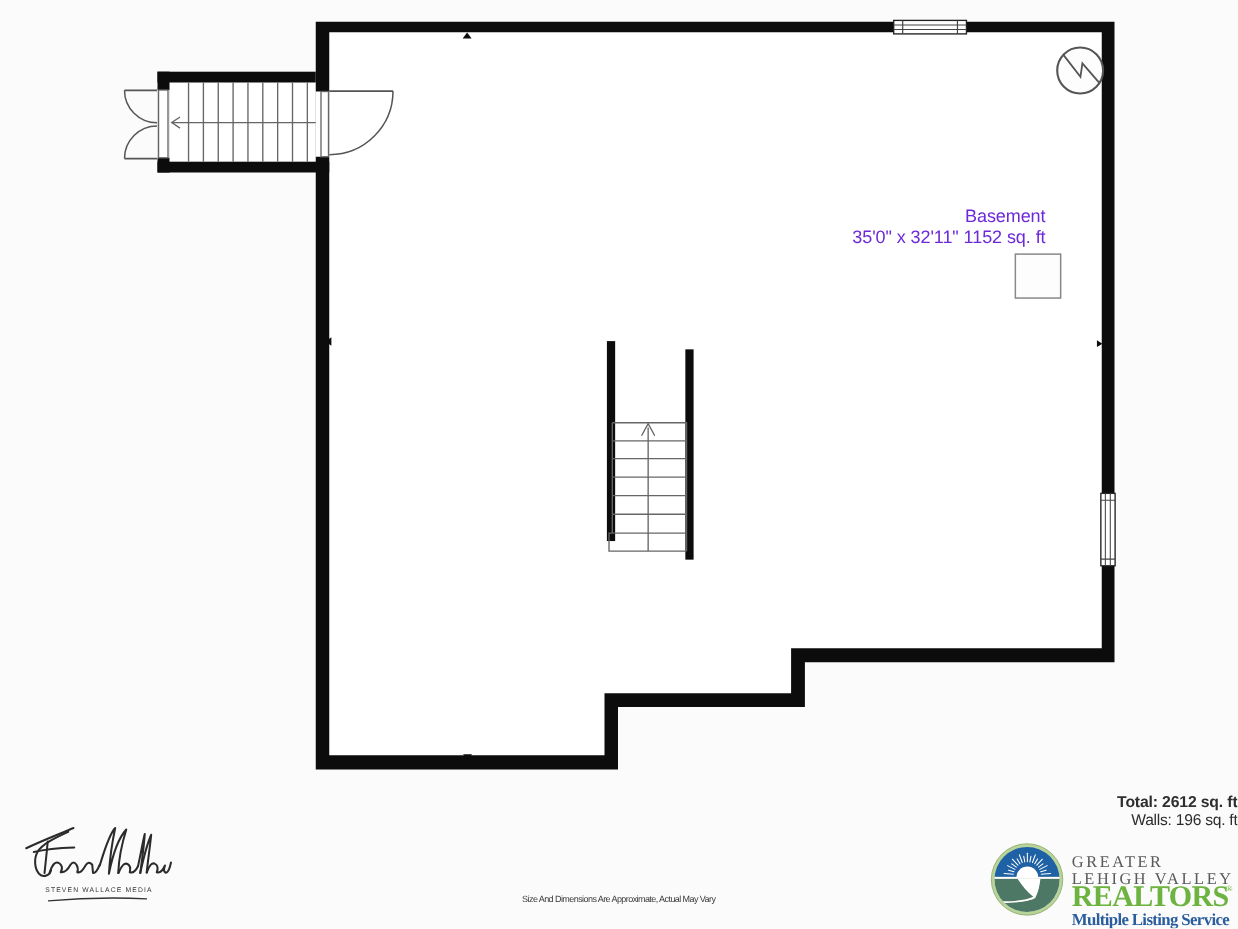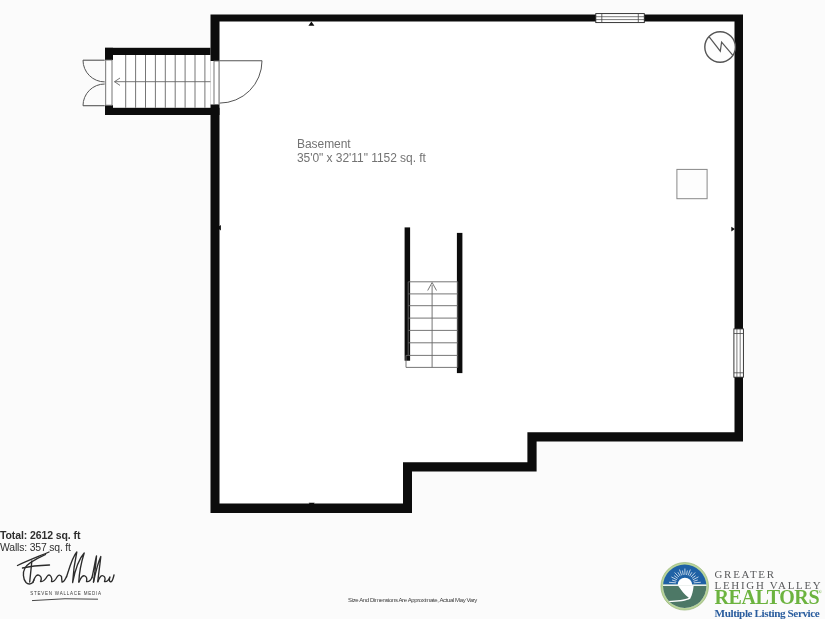--- a/index.html
+++ b/index.html
@@ -104,25 +104,25 @@
 
   <path d="M308.4 25.7 L314.4 25.7 L311.4 21.6 Z" fill="#0c0c0c"></path>
 
   <path d="M308.7 502.8 L314.7 502.8 L311.7 506.9 Z" fill="#0c0c0c"></path>
 
   <path d="M220.9 224.9 L220.9 230.5 L216.9 227.7 Z" fill="#0c0c0c"></path>
 
   <path d="M731.3 226.8 L731.3 231.4 L734.9 229.1 Z" fill="#0c0c0c"></path>
 </svg>
 
-<div class="abs" style="left:297px;top:138px;width:400px;text-align:left;font-size:12px;line-height:13.6px;letter-spacing:-0.05px;color:#737373;">Basement<br>35'0" x 32'11" 1152 sq. ft</div>
+<div class="abs" style="left:297px;top:138px;width:400px;text-align:right;font-size:12px;line-height:13.6px;letter-spacing:-0.05px;color:#6d28d9;">Basement<br>35'0" x 32'11" 1152 sq. ft</div>
 
-<div class="abs" style="left:0;top:530px;width:825px;text-align:left;font-size:10.4px;line-height:11.7px;letter-spacing:-0.16px;color:#2e2e2e;">
+<div class="abs" style="left:0;top:530px;width:825px;text-align:right;font-size:10.4px;line-height:11.7px;letter-spacing:-0.16px;color:#2e2e2e;">
   <div style="font-weight:bold;font-size:10.5px;letter-spacing:-0.1px;">Total: 2612 sq. ft</div>
-  <div>Walls: 357 sq. ft</div>
+  <div>Walls: 196 sq. ft</div>
 </div>
 
 <div class="abs" style="left:0;top:597px;width:825px;text-align:center;font-size:6px;letter-spacing:-0.38px;color:#3a3a3a;">Size And Dimensions Are Approximate, Actual May Vary</div>
 
 <svg class="abs" style="left:0;top:540px" width="140" height="79" viewBox="0 0 140 79">
 
   <g stroke="#2b2b2b" stroke-width="1.35" fill="none" stroke-linecap="round" stroke-linejoin="round" transform="translate(0,-541.5)">
     <path d="M49 553.5 C41 557, 28 562, 17.5 567"></path>
     <path d="M45.5 556 C38 559.5, 28 564, 25 569.5 C22.5 574, 23 580.5, 26 584 C29 587, 33.5 585, 34 581.5"></path>
     <path d="M31.8 562.5 C31.2 570, 30.2 578, 29.7 583.5"></path>

